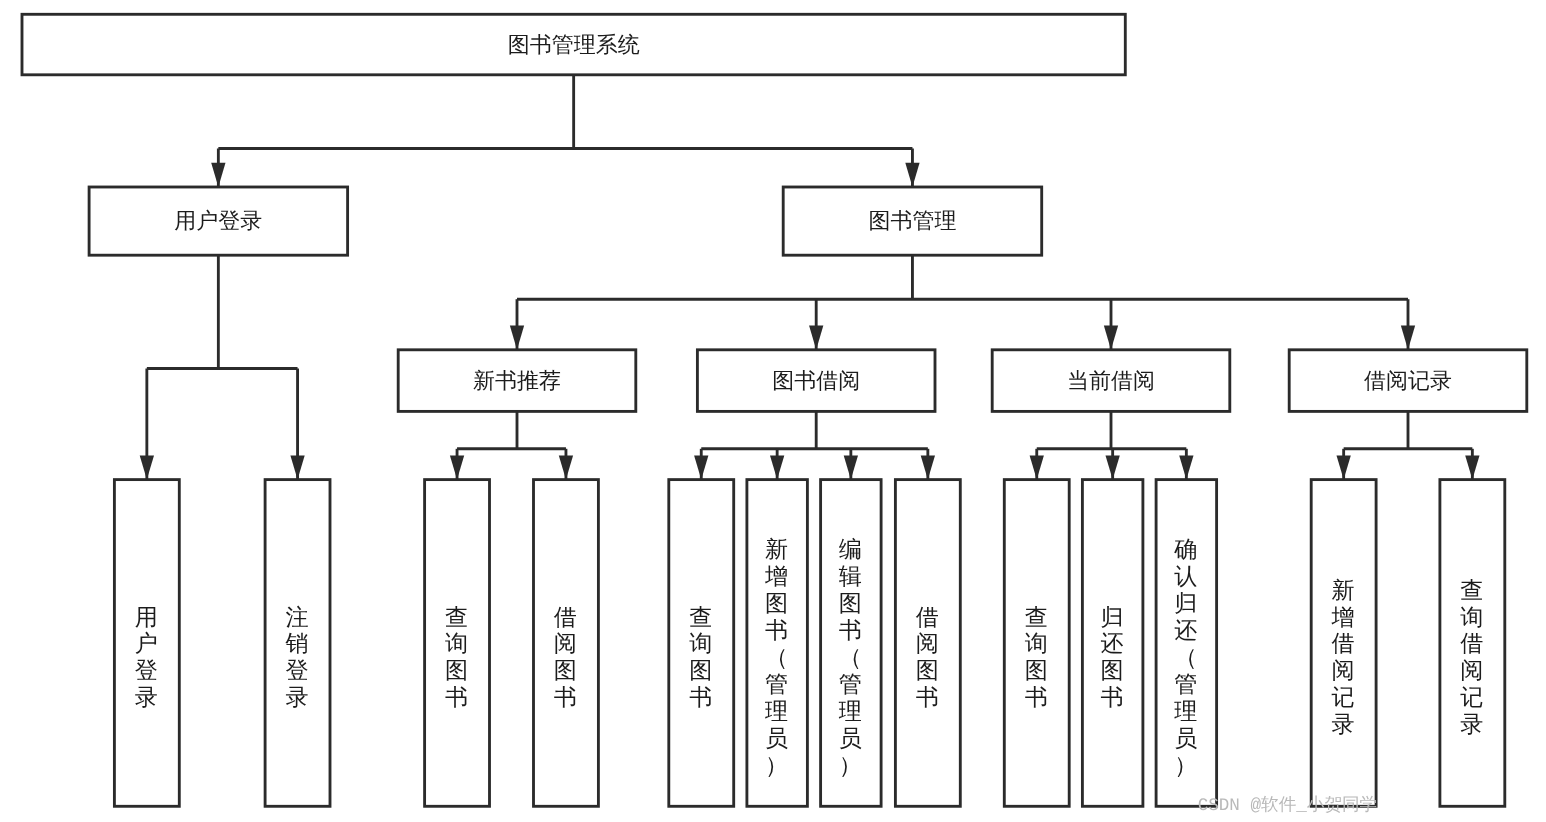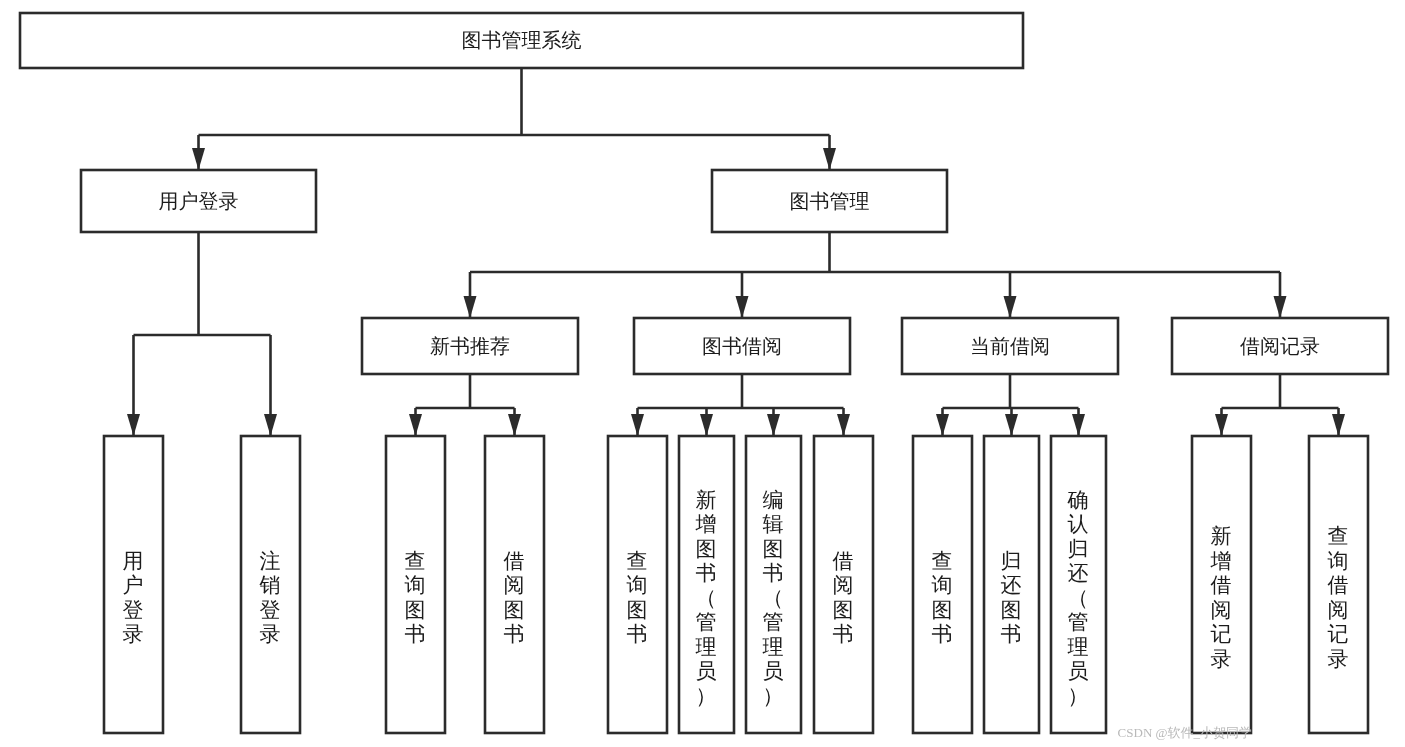--- a/index.html
+++ b/index.html
@@ -55,22 +55,22 @@
     stroke-linecap: butt;
   }
   .arrow-head {
     fill: #2b2b2b;
     stroke: none;
   }
   .watermark {
     position: absolute;
     right: 10px;
     bottom: 5px;
-    font-family: Liberation Serif, serif;
-    font-size: 13px;
+    font-family: Liberation Mono, monospace;
+    font-size: 16px;
     color: #b9b9b9;
     white-space: nowrap;
     pointer-events: none;
   }
 </style>
 </head>
 <body>
 
 <div id="diagram-root">
   <svg class="diagram" viewBox="0 0 1405 747">

